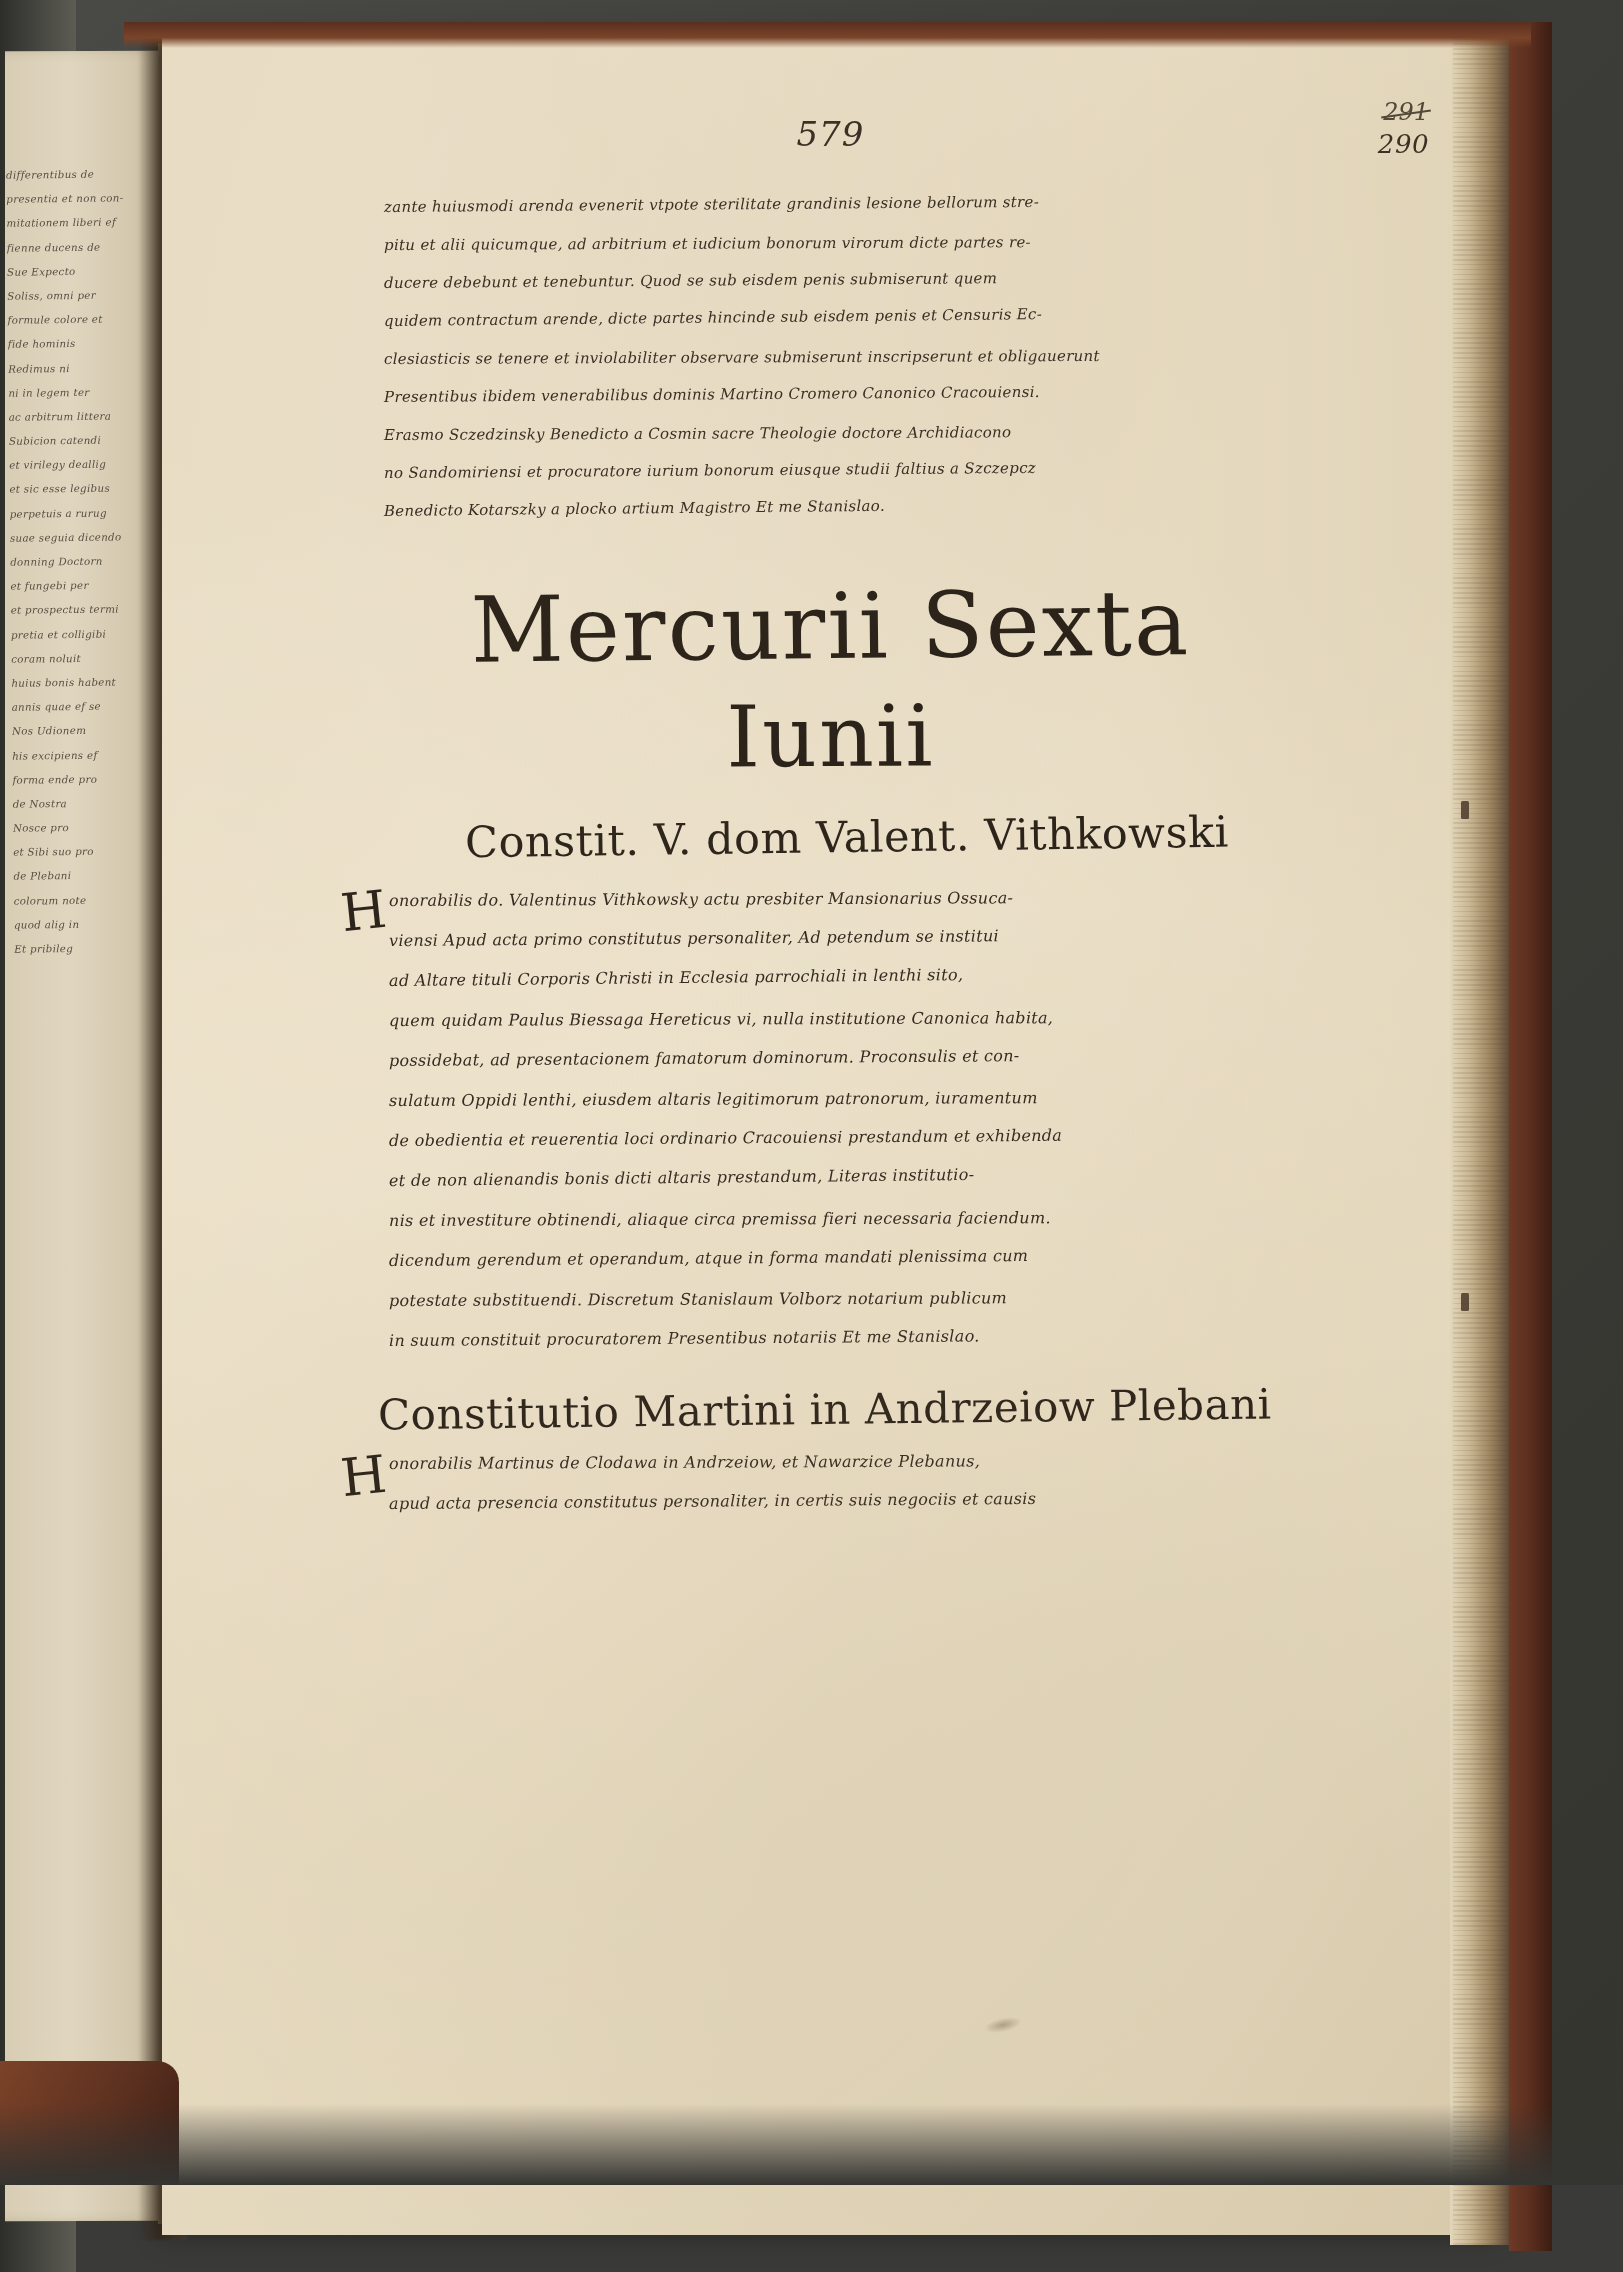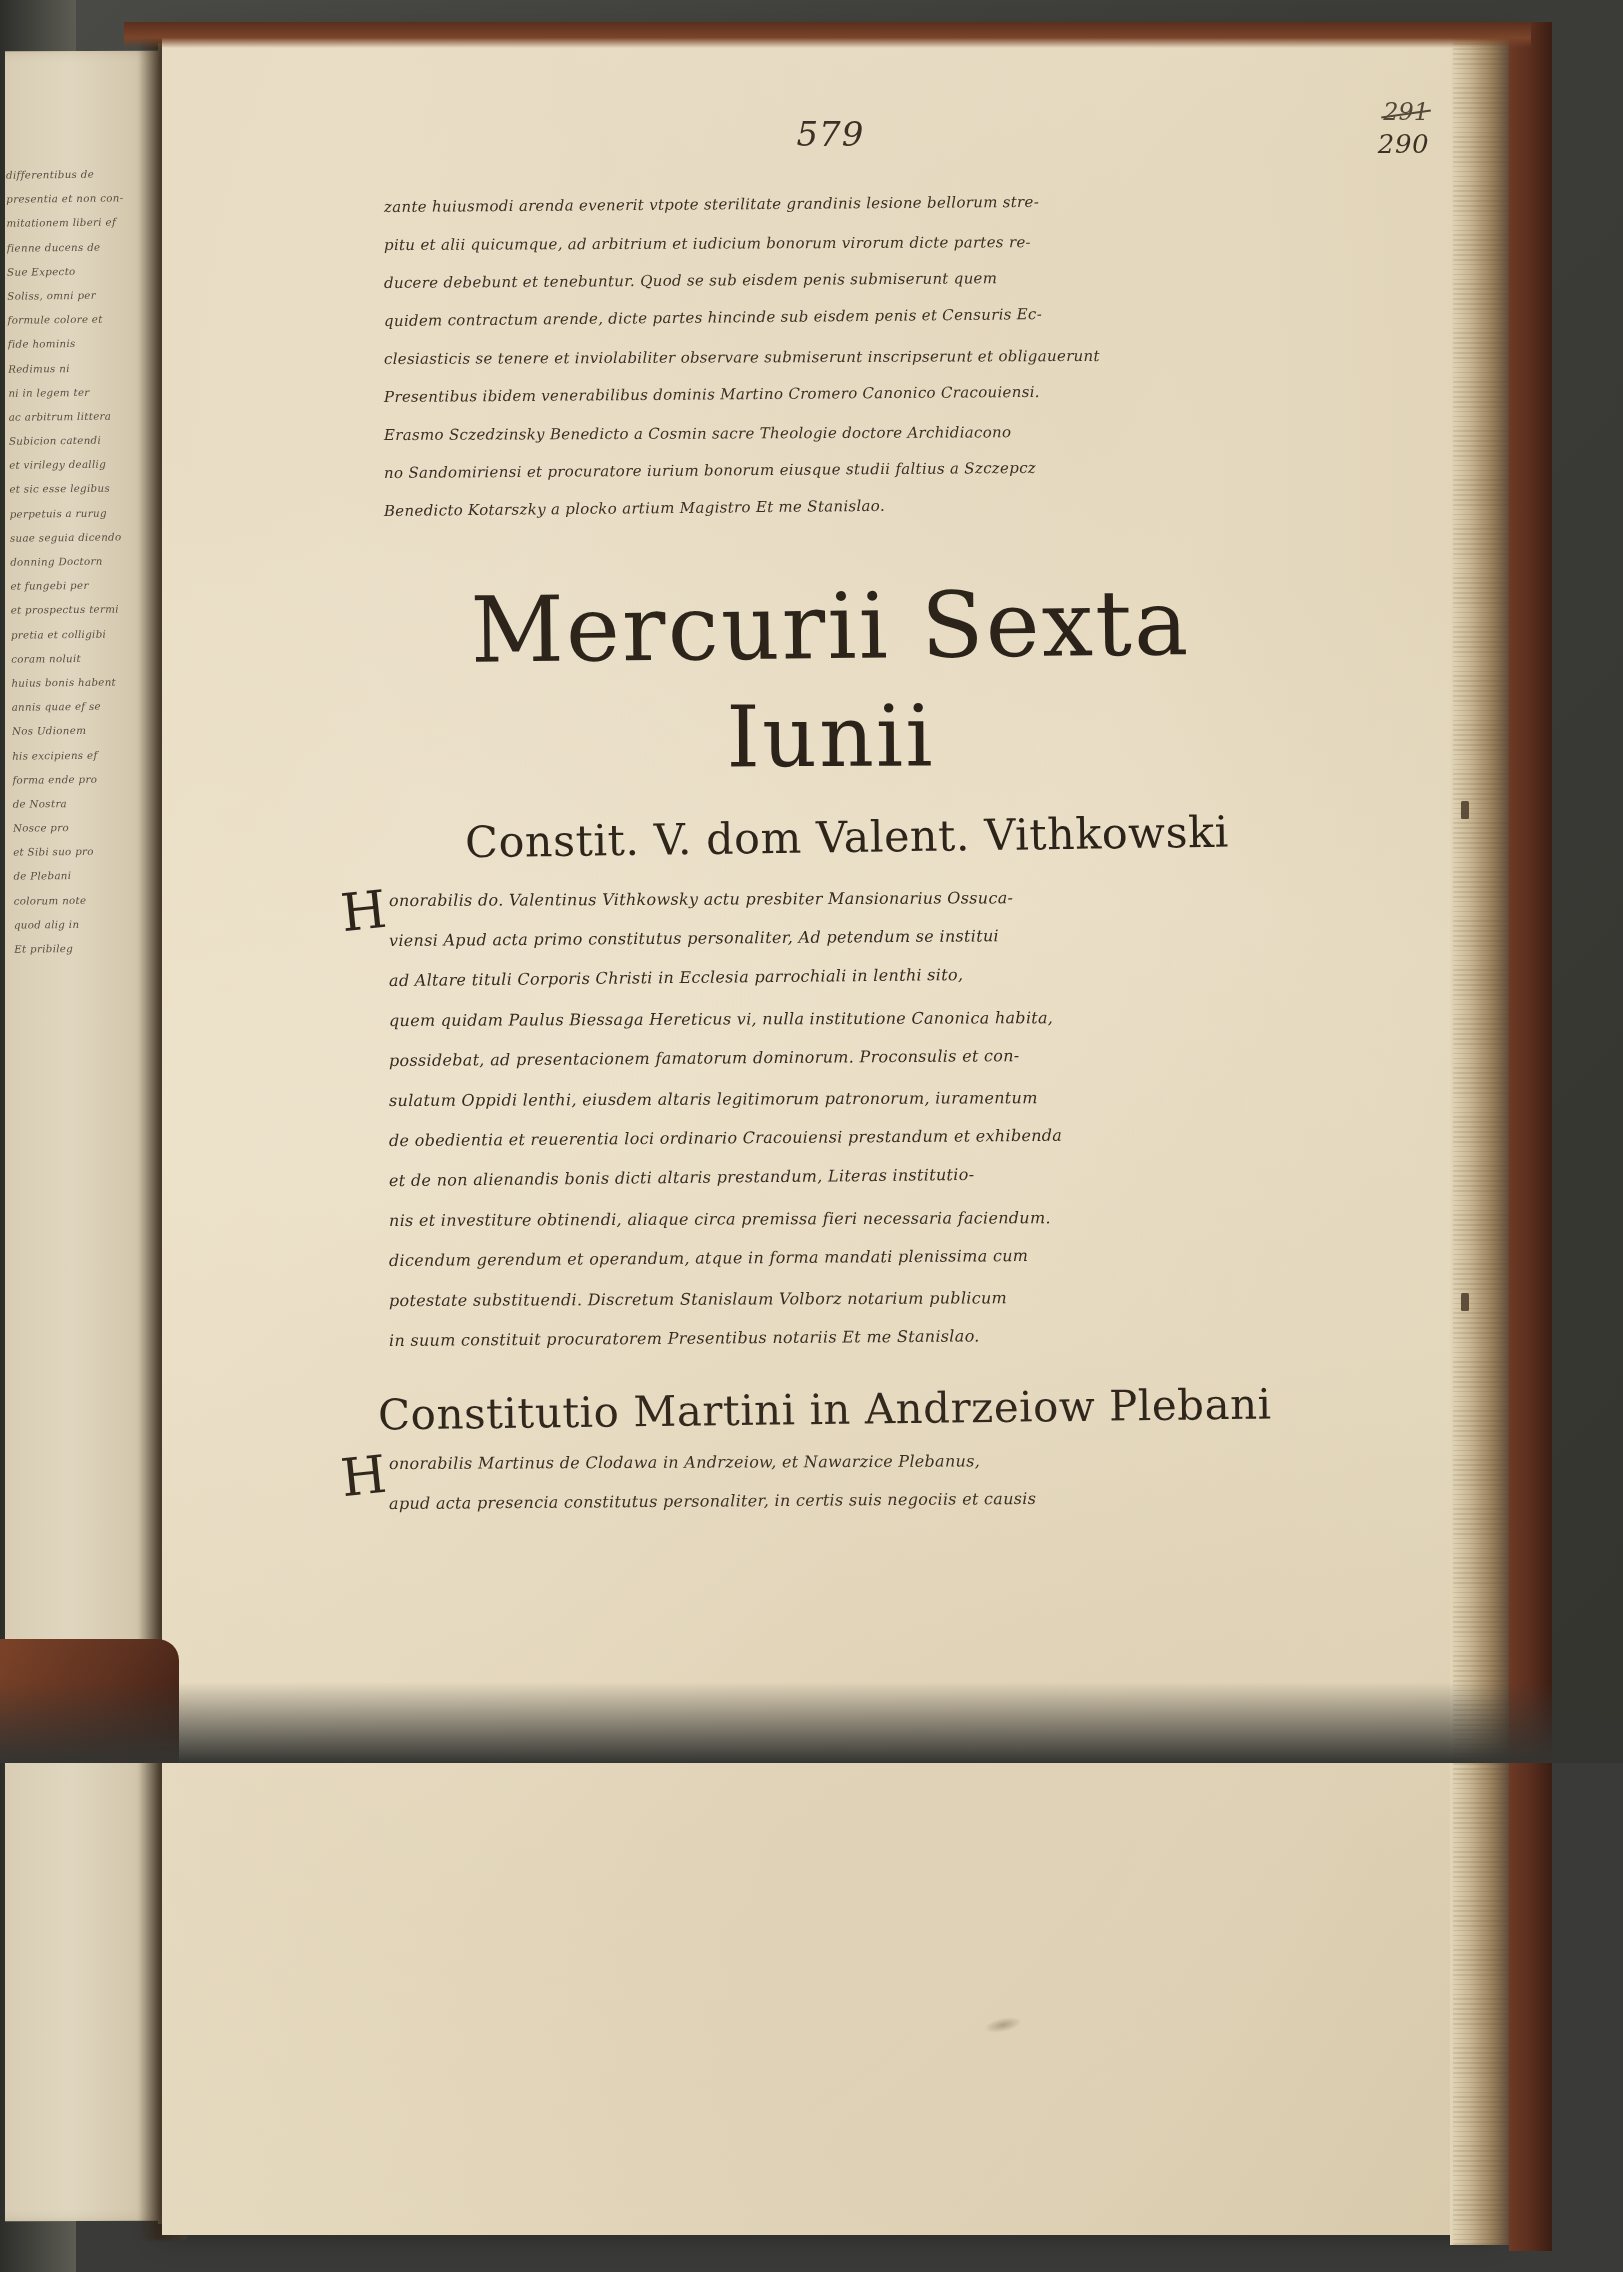--- a/index.html
+++ b/index.html
@@ -11,21 +11,21 @@
     width: 1623px;
     height: 2273px;
     overflow: hidden;
     font-family: "Liberation Serif", serif;
   }
 
   
   #scan {
     position: relative;
     width: 1623px;
-    height: 1763px;
+    height: 2185px;
     background: linear-gradient(135deg, #4a4a46 0%, #3c3c39 40%, #35352f 100%);
   }
 
   
   .outer-shadow-left {
     position: absolute;
     left: 0; top: 0;
     width: 76px; height: 2273px;
     background: linear-gradient(90deg, #2d2d2a 0%, #4b4b45 60%, #5c5c53 100%);
   }

